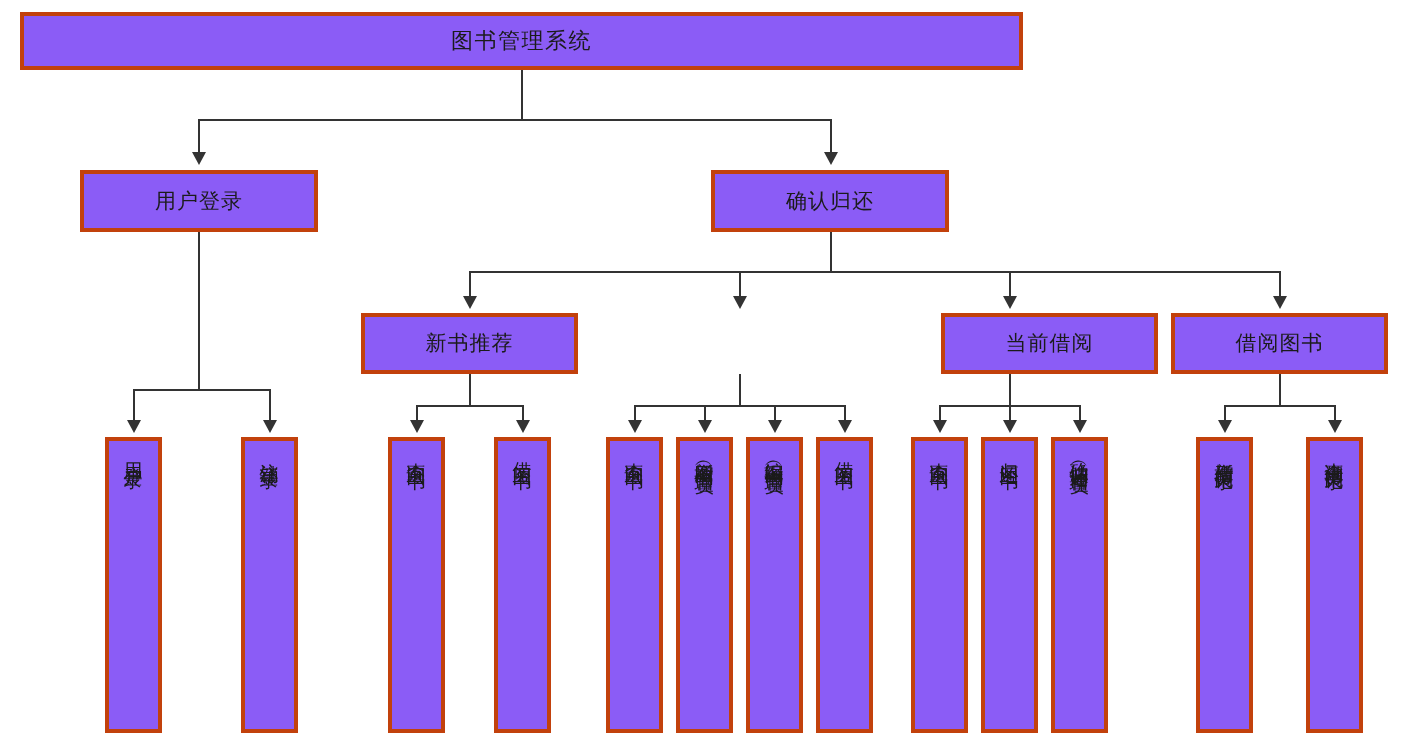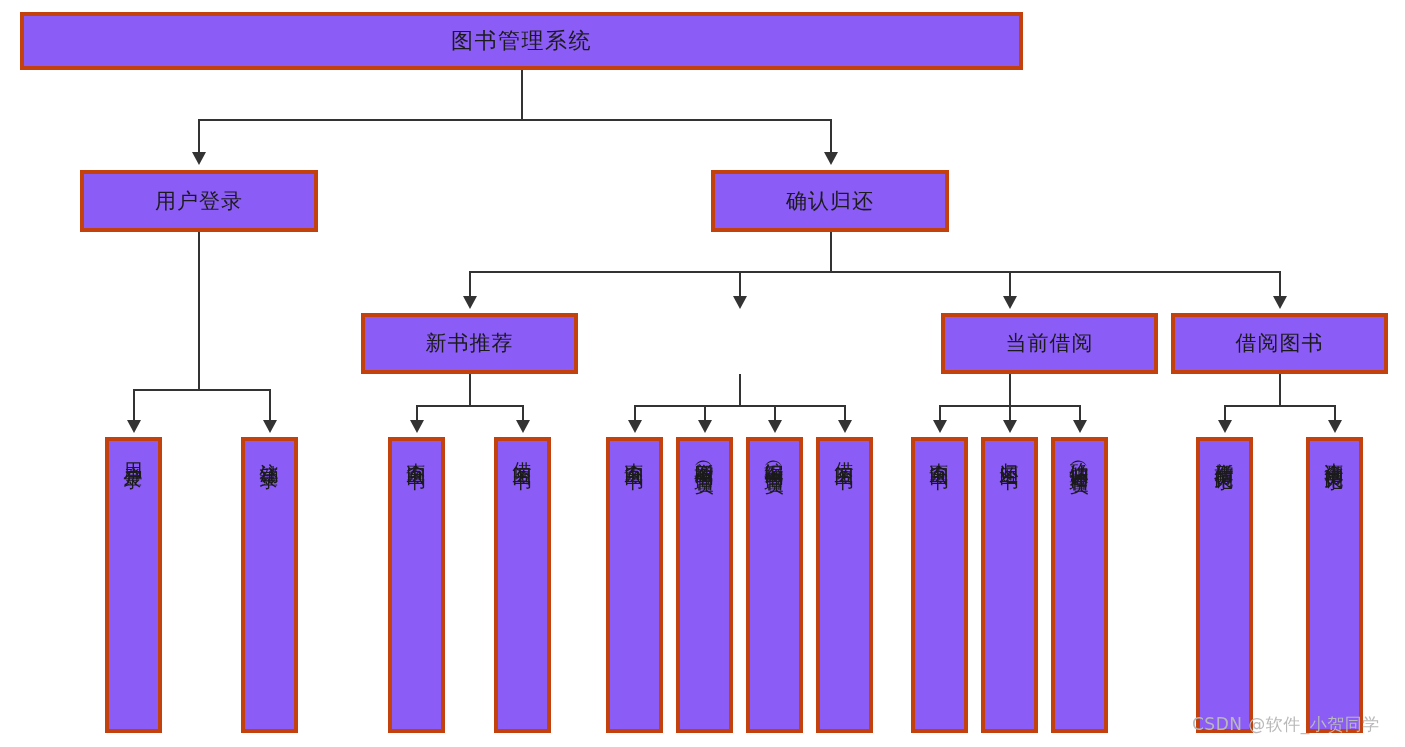--- a/index.html
+++ b/index.html
@@ -212,15 +212,14 @@
     <span class="label">确认归还（管理员）</span>
   </div>
 
   <div class="node leaf tall" style="left:1196px; top:437px; width:57px; height:296px;">
     <span class="label">新增借阅记录</span>
   </div>
   <div class="node leaf tall" style="left:1306px; top:437px; width:57px; height:296px;">
     <span class="label">查询借阅记录</span>
   </div>
 
-  <div class="watermark" style="left:1192px; top:713px;">CSDN @软件_小贺同学</div>
 
 </div>
 
 </body></html>

